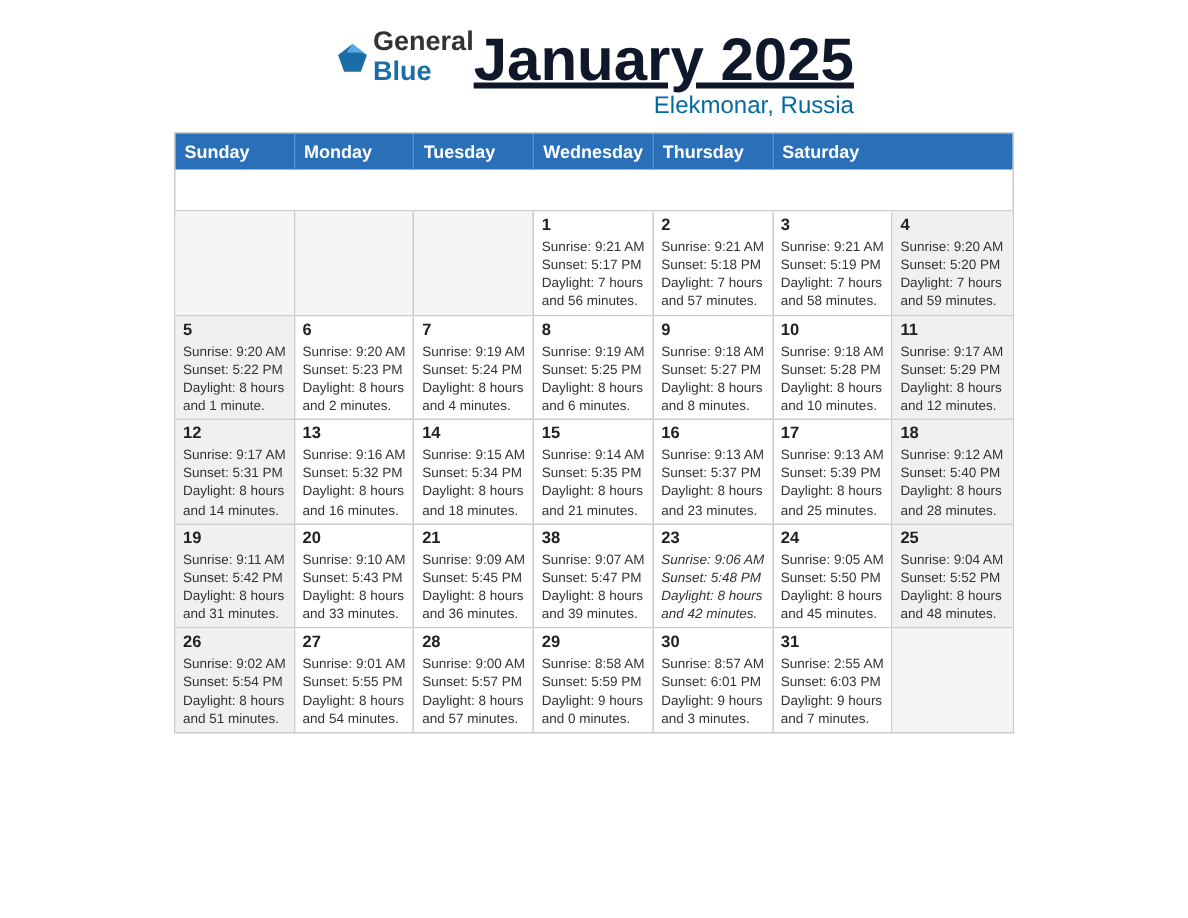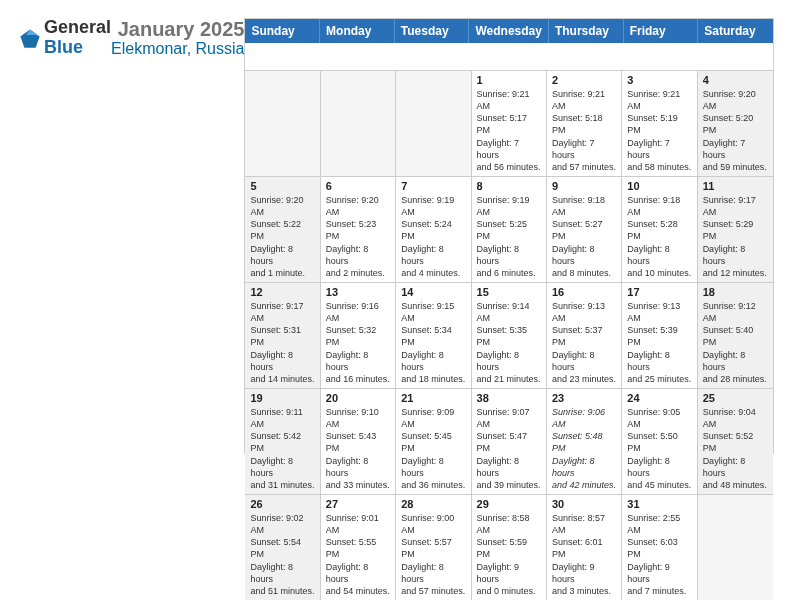--- a/index.html
+++ b/index.html
@@ -8,21 +8,22 @@
       background: #fff;
       width: 792px;
       height: 612px;
       overflow: hidden;
     }
     .page {
       width: 792px;
       height: 464px;
       padding: 18px 18px 10px 18px;
       display: flex;
-      flex-direction: row;
+      flex-direction: column;
+      align-items: center;
     }
     .header {
       display: flex;
       justify-content: space-between;
       align-items: flex-start;
       margin-bottom: 8px;
     }
     .logo {
       display: flex;
       align-items: center;
@@ -39,24 +40,25 @@
     .logo-icon {
       width: 24px;
       height: 24px;
       margin-right: 2px;
       margin-top: 2px;
     }
     .title-block {
       text-align: right;
     }
     .title-block h1 {
-      font-size: 20px;
+      font-size: 40px;
       font-weight: bold;
-      color: #737373;
+      color: #0f172a;
       line-height: 1.1;
+      text-decoration: underline;
     }
     .title-block h2 {
       font-size: 16px;
       font-weight: normal;
       color: #0369a1;
     }
     .calendar {
       flex: 1;
       display: flex;
       flex-direction: column;
@@ -133,21 +135,20 @@
     </div>
   </div>
 
   <div class="calendar">
     <div class="cal-header-row" id="cal-header">
         <div class="cal-header-cell">Sunday</div>
         <div class="cal-header-cell">Monday</div>
         <div class="cal-header-cell">Tuesday</div>
         <div class="cal-header-cell">Wednesday</div>
         <div class="cal-header-cell">Thursday</div>
-        <div class="cal-header-cell">Friday</div>
         <div class="cal-header-cell">Saturday</div>
       </div>
     <div class="cal-body" id="cal-body">
         <div class="cal-row">
           <div class="cal-cell empty"></div>
           <div class="cal-cell empty"></div>
           <div class="cal-cell empty"></div>
           <div class="cal-cell">
             <div class="day-num">1</div>
             <div class="day-info" style="white-space: pre-line;">Sunrise: 9:21 AM

